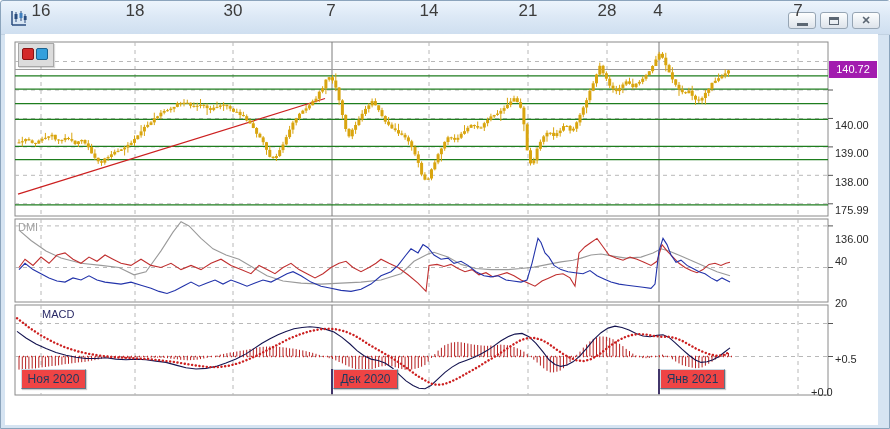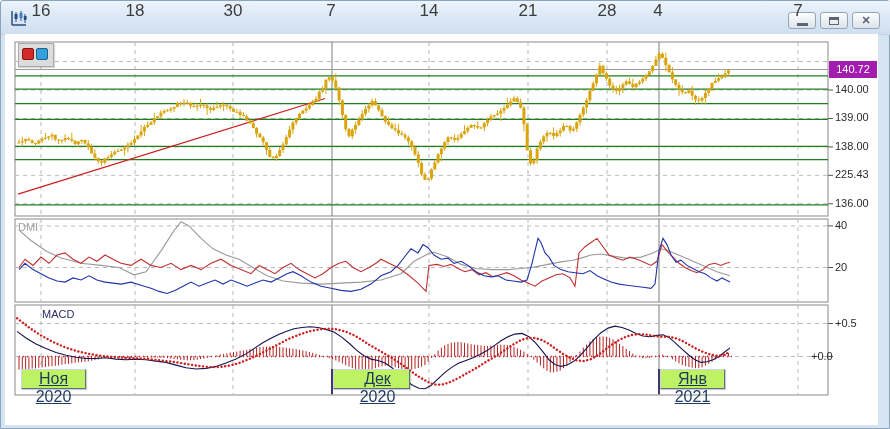--- a/index.html
+++ b/index.html
@@ -24,27 +24,27 @@
   .chart-svg{position:absolute;left:0;top:0;}
   .chart-area{position:absolute;left:14px;top:41px;width:813px;height:353px;}
   .toolbar{position:absolute;left:17px;top:42px;width:34px;height:22px;background:#dcdcdc;
     border:1px solid #a8a8a8;box-shadow:1px 1px 1px rgba(0,0,0,.15);}
   .tb-btn{position:absolute;top:4px;width:12px;height:12px;border-radius:2px;box-sizing:border-box;}
   .tb-red{left:3px;background:#d42a2a;border:1px solid #8a1212;}
   .tb-blue{left:17px;background:#35a0dc;border:1px solid #1b638f;}
   .panel-label{position:absolute;font-size:11px;}
   .dmi-label{left:17px;top:220px;color:#a0a0a0;}
   .macd-label{left:17px;top:307px;color:#2a2a66;padding-left:24px;}
-  .month-box{position:absolute;top:368px;width:63px;height:18px;background:#bef264;
+  .month-box{position:absolute;top:368px;width:63px;height:18px;background:#ef4444;
     border-top:1px solid #c9d8e3;border-left:1px solid #c9d8e3;
     border-right:1px solid #5d7385;border-bottom:1px solid #5d7385;
-    font-size:16px;color:#1d3a5f;text-align:center;line-height:18px;box-shadow:1px 1px 1px rgba(0,0,0,.2);text-decoration:underline;}
+    font-size:12px;color:#1d3a5f;text-align:center;line-height:18px;box-shadow:1px 1px 1px rgba(0,0,0,.2);}
   .price-flag{position:absolute;left:828px;top:60px;width:48px;height:17px;background:#a21caf;
     color:#ffffff;font-size:11px;line-height:17px;text-align:center;}
-  .ax-label{position:absolute;font-size:11px;color:#2a2a2a;}
+  .ax-label{position:absolute;font-size:11px;color:#2a2a2a;margin-top:36px;}
   .x-label{position:absolute;top:402px;width:30px;text-align:center;font-size:17px;color:#3c3c3c;}
 </style>
 </head>
 <body>
 
 <div class="window">
   <div class="titlebar">
     <svg class="app-icon" viewBox="0 0 18 18">
       <line x1="2" y1="16" x2="16" y2="16" stroke="#2a4d7f" stroke-width="1.5"></line>
       <line x1="2" y1="16" x2="2" y2="2" stroke="#2a4d7f" stroke-width="1.5"></line>
@@ -804,30 +804,30 @@
 
   <div class="toolbar">
     <span class="tb-btn tb-red"></span>
     <span class="tb-btn tb-blue"></span>
   </div>
 
   <span class="panel-label dmi-label">DMI</span>
   <span class="panel-label macd-label">MACD</span>
 
   <div class="month-box" style="left: 20px;">Ноя 2020</div>
-  <div class="month-box" style="left: 332px; padding-left: 12px;">Дек 2020</div>
+  <div class="month-box" style="left: 332px;">Дек 2020</div>
   <div class="month-box" style="left: 659px;">Янв 2021</div>
 
   <div class="price-flag" style="top: 60.016px;">140.72</div>
 
   <div id="axis-labels">
       <div class="ax-label" style="left: 834px; top: 82px;">140.00</div>
       <div class="ax-label" style="left: 834px; top: 110.45px;">139.00</div>
       <div class="ax-label" style="left: 834px; top: 138.9px;">138.00</div>
-      <div class="ax-label" style="left: 834px; top: 167.35px;">225.43</div>
+      <div class="ax-label" style="left: 834px; top: 167.35px;">175.99</div>
       <div class="ax-label" style="left: 834px; top: 195.8px;">136.00</div>
       <div class="ax-label" style="left: 834px; top: 217.9px;">40</div>
       <div class="ax-label" style="left: 834px; top: 259.5px;">20</div>
       <div class="ax-label" style="left: 834px; top: 315.5px;">+0.5</div>
       <div class="ax-label" style="left: 810px; top: 348.5px;">+0.0</div>
       <div class="x-label" style="left: 25px; top: 0px;">16</div>
       <div class="x-label" style="left: 119px; top: 0px;">18</div>
       <div class="x-label" style="left: 217px; top: 0px;">30</div>
       <div class="x-label" style="left: 315px; top: 0px;">7</div>
       <div class="x-label" style="left: 413px; top: 0px;">14</div>

